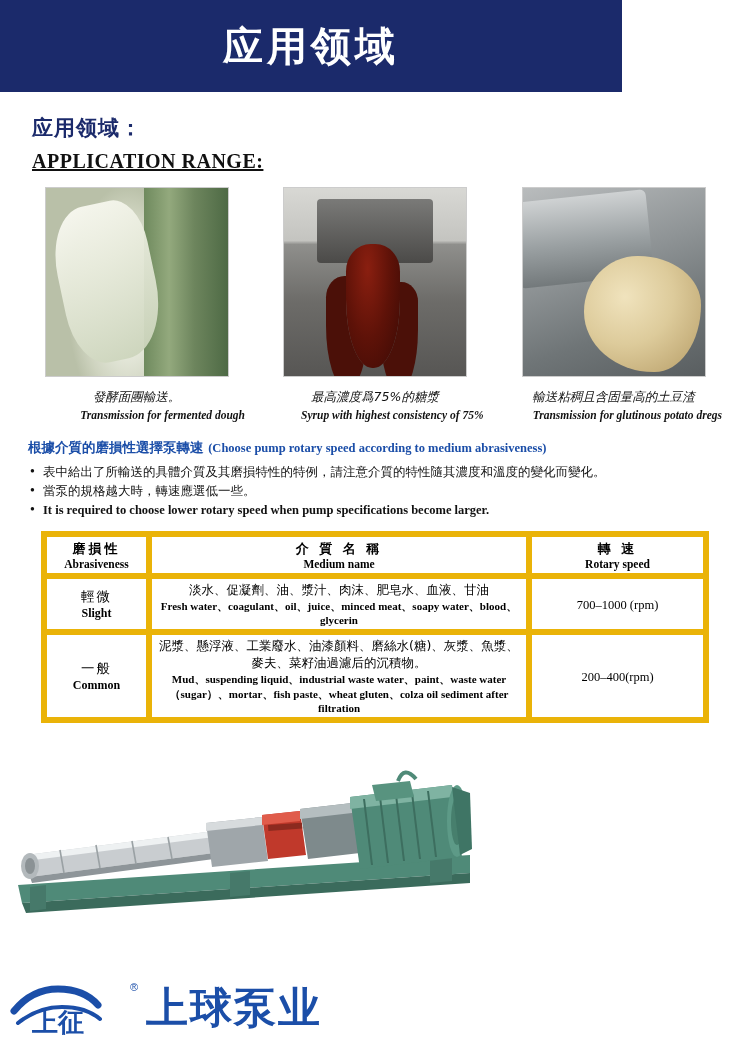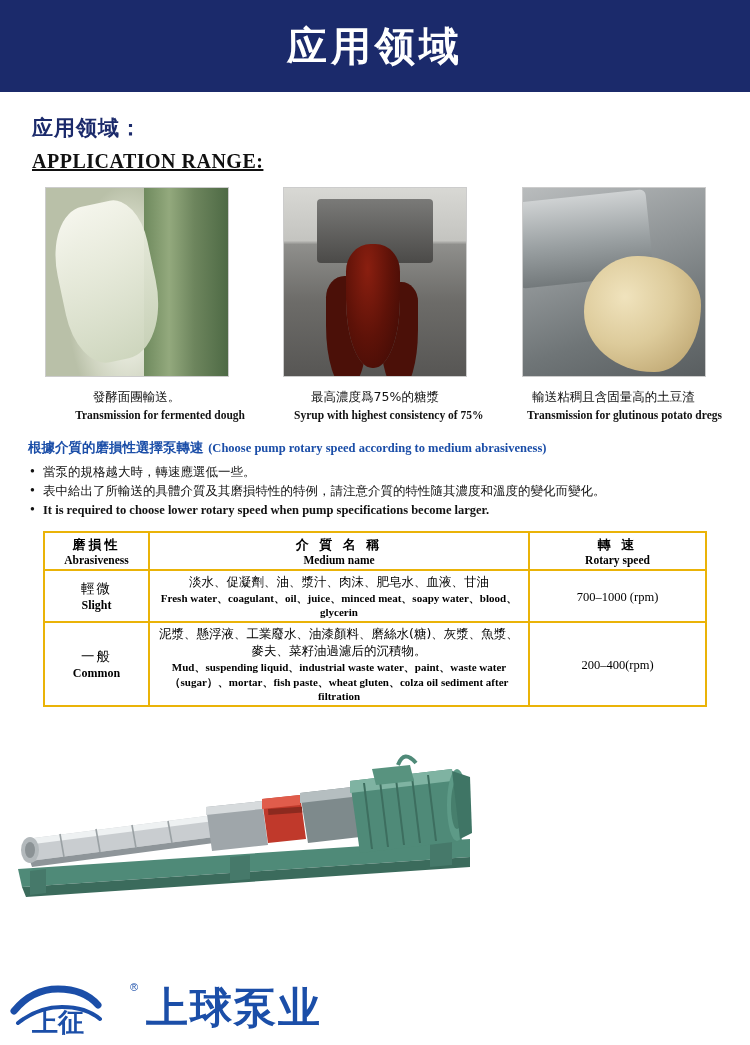--- a/index.html
+++ b/index.html
@@ -8,21 +8,21 @@
     width: 750px;
     height: 1045px;
     background: #ffffff;
     font-family: "Liberation Sans", sans-serif;
     position: relative;
     overflow: hidden;
   }
 
   
   .banner {
-    width: 750px;
+    width: 622px;
     height: 92px;
     background: #1b2a6b;
     display: flex;
     align-items: center;
     justify-content: center;
   }
   .banner-title {
     color: #ffffff;
     font-size: 40px;
     font-weight: bold;
@@ -45,20 +45,21 @@
     letter-spacing: 0.5px;
     text-decoration: underline;
     font-family: "Liberation Serif", serif;
   }
 
   
   .photo-row {
     display: flex;
     justify-content: space-between;
     margin: 14px 28px 0 28px;
+    font-style: italic;
   }
   .photo-cell {
     width: 217px;
   }
   .photo-frame {
     width: 184px;
     height: 190px;
     border: 1px solid #cccccc;
     position: relative;
     overflow: hidden;
@@ -188,21 +189,21 @@
   .li-en { font-family: "Liberation Serif", serif; font-weight: bold; font-size: 12.5px; }
 
   
   table.medium-table {
     margin: 12px auto 0 auto;
     width: 662px;
     border-collapse: collapse;
     table-layout: fixed;
   }
   table.medium-table td, table.medium-table th {
-    border: 2px solid #eab308;
+    border: 6px solid #eab308;
     padding: 3px 5px;
     vertical-align: middle;
     text-align: center;
   }
   .col-a { width: 105px; }
   .col-b { width: 380px; }
   .col-c { width: 177px; }
   .hd-cn {
     font-size: 13px;
     font-family: "DejaVu Sans", "Liberation Sans", sans-serif;
@@ -299,22 +300,22 @@
   </div>
 
 </div>
 
 <div class="blue-head">
   <span>根據介質的磨損性選擇泵轉速</span>
   <span class="en">(Choose pump rotary speed according to medium abrasiveness)</span>
 </div>
 
 <ul class="bullets">
+  <li><span class="li-cn">表中給出了所輸送的具體介質及其磨損特性的特例，請注意介質的特性隨其濃度和溫度的變化而變化。</span></li>
   <li><span class="li-cn">當泵的規格越大時，轉速應選低一些。</span></li>
-  <li><span class="li-cn">表中給出了所輸送的具體介質及其磨損特性的特例，請注意介質的特性隨其濃度和溫度的變化而變化。</span></li>
   <li><span class="li-en">It is required to choose lower rotary speed when pump specifications become larger.</span></li>
 </ul>
 
 <table class="medium-table">
   <thead>
     <tr>
       <th class="col-a">
         <div class="hd-cn">磨損性</div>
         <div class="hd-en">Abrasiveness</div>
       </th>

